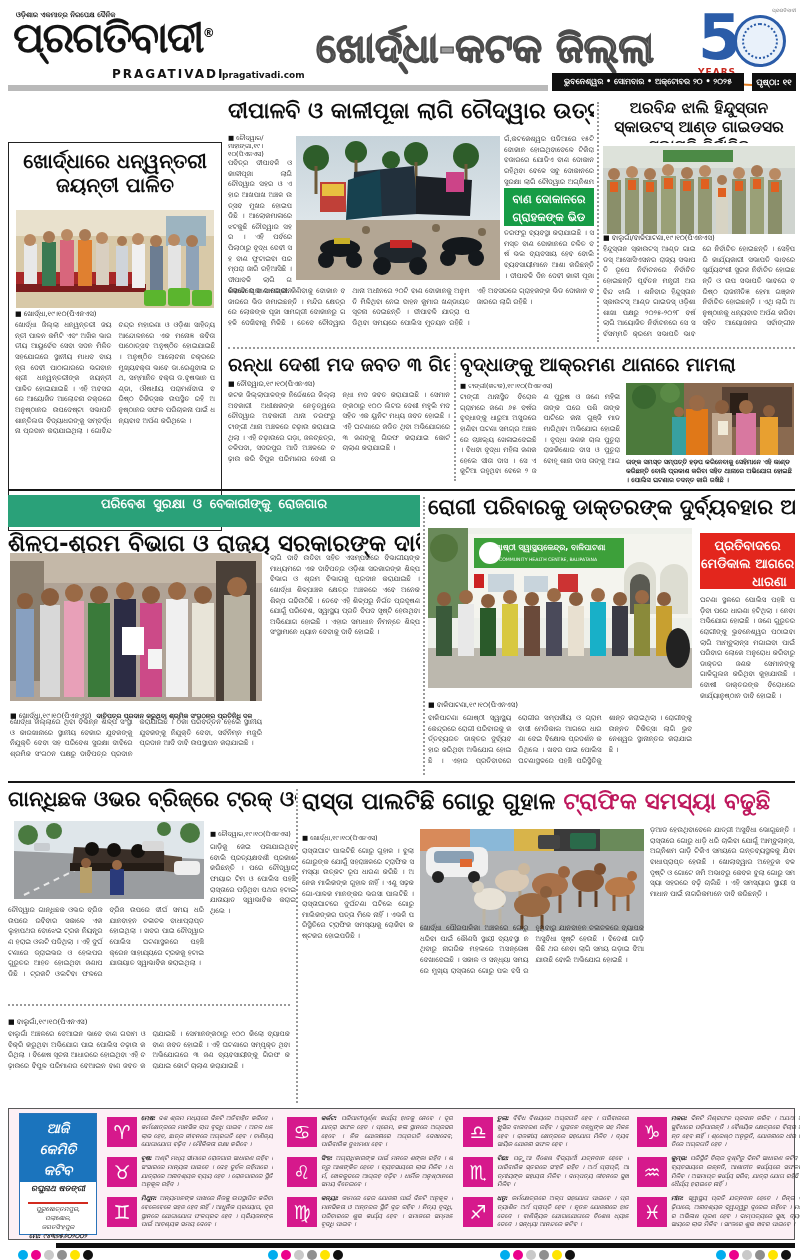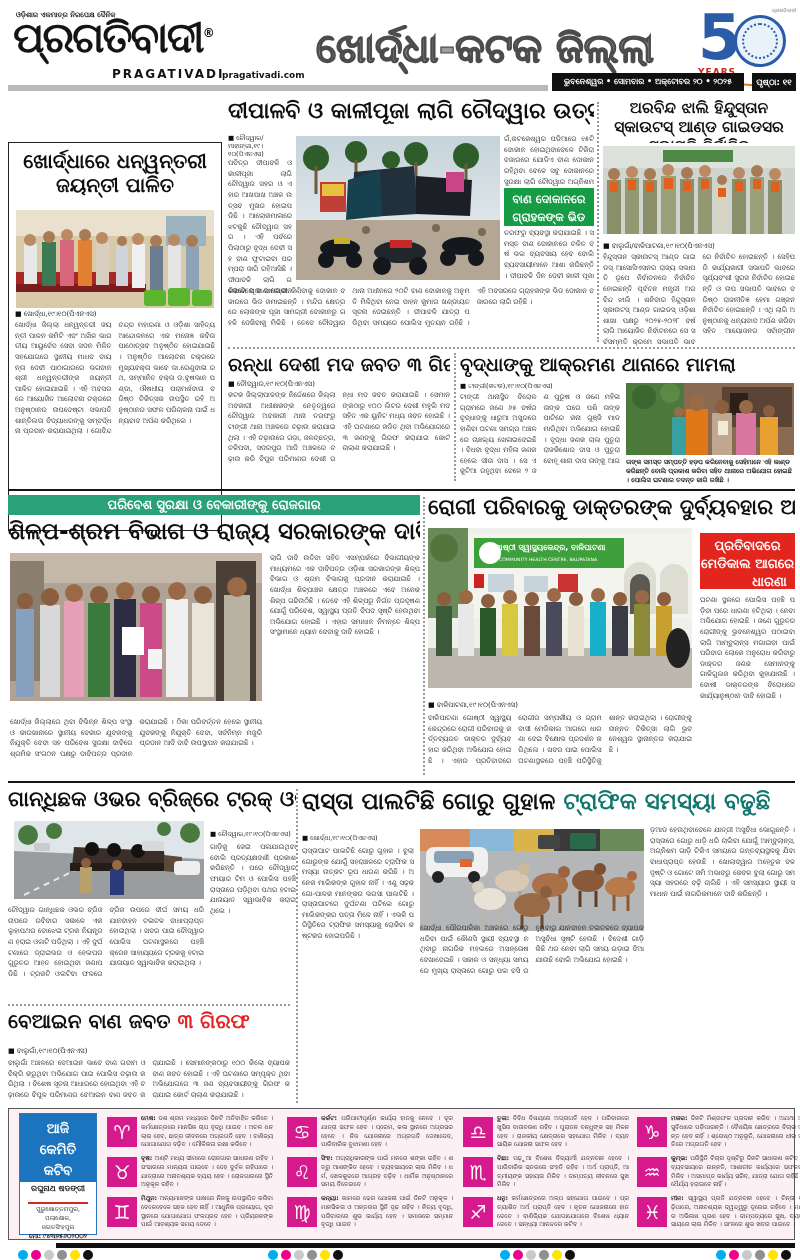--- a/index.html
+++ b/index.html
@@ -43,24 +43,24 @@
            font-size:8.5px;font-weight:bold;text-align:center;line-height:18px;overflow:hidden;}
   
   .a1{left:8px;top:99px;width:214px;height:389px;border:1.5px solid #222;box-sizing:border-box;margin-top:43px;}
   .kicker{background:#2aa179;color:#fff;font-size:13px;font-weight:800;text-align:center;
           line-height:20px;overflow:hidden;white-space:nowrap;}
   .greenbox{background:#179c46;color:#fff;font-weight:800;font-size:11.5px;text-align:center;
             line-height:1.55;padding-top:3px;box-sizing:border-box;overflow:hidden;}
   .redbox{background:#e3261d;color:#fff;font-weight:800;font-size:13px;text-align:center;
           line-height:1.4;padding-top:4px;box-sizing:border-box;overflow:hidden;}
   .red{color:#e42320;}
-  .rose{color:#0f766e;}
+  .rose{color:#be185d;}
   
   .zbox{left:8px;top:1108px;width:787px;height:132px;border:1px solid #5a5a5a;
-        background:#fcf0f5;box-sizing:border-box;}
+        background:#fcf0f5;box-sizing:border-box;font-style:italic;}
   .zleft{position:absolute;left:10px;top:4px;width:78px;height:122px;border:1px solid #2b74ba;
          background:#fff;box-sizing:border-box;}
   .zblue{background:#1b74bd;color:#fff;height:68px;text-align:center;font-weight:800;
          font-size:13.5px;line-height:1.55;padding-top:4px;box-sizing:border-box;}
   .zname{font-size:8px;font-weight:800;text-align:center;margin:2px 8px 0;
          border-bottom:2px solid #d22a1e;padding-bottom:8px;overflow:hidden;white-space:nowrap;}
   .zaddr{font-size:6.3px;text-align:center;line-height:1.45;overflow:hidden;}
   .zo-col{position:absolute;top:5px;width:166px;height:122px;overflow:hidden;}
   .zo-col + .zo-col{border-left:0;}
   .zo-item{display:flex;gap:4px;height:39px;overflow:hidden;margin-bottom:1px;}
@@ -238,21 +238,21 @@
           <circle cx="136" cy="27" r="6" fill="#b98a63"></circle>
           <rect x="132" y="35" width="8" height="10" fill="#e06020"></rect>
         <rect x="147" y="31" width="14" height="57" fill="#9aa077"></rect>
           <circle cx="154" cy="25" r="6" fill="#a87a55"></circle>
           <rect x="150" y="33" width="8" height="10" fill="#e06020"></rect>
         <rect x="165" y="34" width="14" height="54" fill="#8a8f6a"></rect>
           <circle cx="172" cy="28" r="6" fill="#b98a63"></circle>
           <rect x="168" y="36" width="8" height="10" fill="#e06020"></rect>
       </g>
     </svg>
-    <div class="byline" style="margin-top:8px;">■ ବାଲୁଗାଁ/ବାଳିପାଟଣା,୧୯।୧୦(ପିଏନଏସ)</div>
+    <div class="byline" style="margin-top:0;">■ ବାଲୁଗାଁ/ବାଳିପାଟଣା,୧୯।୧୦(ପିଏନଏସ)</div>
     <div class="bodytx cols2" style="height:96px;margin-top:2px;">ହିନ୍ଦୁସ୍ତାନ ସ୍କାଉଟସ୍ ଆଣ୍ଡ ଗାଇଡସ୍ ଆସୋସିଏସନର ରାଜ୍ୟ ସଭାପତି ରୂପେ ନିର୍ବାଚନରେ ନିର୍ବାଚିତ ହୋଇଛନ୍ତି ପୂର୍ବତନ ମନ୍ତ୍ରୀ ଅରବିନ୍ଦ ଝାଲି । ଶନିବାର ହିନ୍ଦୁସ୍ତାନ ସ୍କାଉଟସ୍ ଆଣ୍ଡ ଗାଇଡସ୍ ଓଡ଼ିଶା ଶାଖା ପକ୍ଷରୁ ୨୦୨୫-୨୦୨୮ ବର୍ଷ ଲାଗି ଆୟୋଜିତ ନିର୍ବାଚନରେ ସେ ସର୍ବସମ୍ମତି କ୍ରମେ ସଭାପତି ଭାବରେ ନିର୍ବାଚିତ ହୋଇଛନ୍ତି । ସେହିପରି କାର୍ଯ୍ୟକାରୀ ସଭାପତି ଭାବରେ ସୂର୍ଯ୍ୟବଂଶୀ ସୁରଜ ନିର୍ବାଚିତ ହୋଇଛନ୍ତି ଓ ଉପ ସଭାପତି ଭାବରେ ବରିଷ୍ଠ ରାଜନୀତିଜ୍ଞ ହେମା ଗଞ୍ଜନ ନିର୍ବାଚିତ ହୋଇଛନ୍ତି । ଏଥି ଲାଗି ଅନୁଷ୍ଠାନକୁ ଧନ୍ୟବାଦ ଅର୍ପଣ କରିବା ସହିତ ଆୟୋଜନର ସର୍ବାଙ୍ଗୀନ ବିକାଶ ଦିଗରେ କାର୍ଯ୍ୟ କରିବାକୁ ପ୍ରତିଶ୍ରୁତି ଦେଇଛନ୍ତି ।</div>
   </div>
 
   <div class="abs dot-h" style="left:228px;top:347px;width:567px;"></div>
 
   <div class="abs" style="left:228px;top:353px;width:222px;height:131px;">
     <div class="hl nowrap" style="font-size:19px;height:27px;">ରନ୍ଧା ଦେଶୀ ମଦ ଜବତ ୩ ଗିରଫ</div>
     <div class="byline">■ ଚୌଦ୍ୱାର,୧୯।୧୦(ପିଏନଏସ)</div>
     <div class="bodytx cols2" style="height:92px;margin-top:2px;">କଟକ ଜିଲ୍ଲାପାଳଙ୍କ ନିର୍ଦ୍ଦେଶରେ ଜିଲ୍ଲା ଅବକାରୀ ଅଧୀକ୍ଷକଙ୍କ ନେତୃତ୍ୱରେ ଚୌଦ୍ୱାର ଅବକାରୀ ଥାନା ତରଫରୁ ଟାଙ୍ଗୀ ଥାନା ଅଞ୍ଚଳରେ ଚଢ଼ାଉ କରାଯାଇଥିଲା । ଏହି ଚଢ଼ାଉରେ ଗଡ଼ା, ଜଳଚ୍ଛତ୍ର, ଚଳିପଦା, ସଦରପୁର ଆଦି ଅଞ୍ଚଳରେ ଚଢ଼ାଉ କରି ବିପୁଳ ପରିମାଣର ଦେଶୀ ରନ୍ଧା ମଦ ଜବତ କରାଯାଇଛି । ସେମାନଙ୍କଠାରୁ ୧୦୦ ଲିଟର ଦେଶୀ ମହୁଲି ମଦ ସହିତ ଏକ ୟୁନିଟ ମଧ୍ୟ ଜବତ ହୋଇଛି । ଏହି ଘଟଣାରେ ଜଡିତ ଥିବା ଅଭିଯୋଗରେ ୩ ଜଣଙ୍କୁ ଗିରଫ କରାଯାଇ କୋର୍ଟ ଚାଲାଣ କରାଯାଇଛି ।</div>
   </div>
@@ -285,21 +285,21 @@
           <circle cx="53" cy="29" r="5" fill="#9a6a46"></circle>
       </g>
       <rect x="92" y="38" width="10" height="14" fill="#f0ead8"></rect>
     </svg>
     <div class="abs caption" style="left:166px;top:105px;width:168px;height:26px;">ତାଙ୍କ ସମସ୍ତ ସମ୍ପତ୍ତି ହଡ଼ପ କରିନେବାକୁ ସେହିମାନେ ଏହି କାଣ୍ଡ କରିଛନ୍ତି ବୋଲି ପ୍ରକାଶ କରିବା ସହିତ ଥାନାରେ ଅଭିଯୋଗ ହୋଇଛି । ପୋଲିସ ଘଟଣାର ତଦନ୍ତ ଜାରି ରଖିଛି ।</div>
   </div>
 
   <div class="abs rule" style="left:8px;top:489px;width:787px;height:2px;"></div>
 
   <div class="abs" style="left:8px;top:495px;width:412px;height:282px;">
-    <div class="kicker" style="width:412px;height:20px;">ପରିବେଶ ସୁରକ୍ଷା ଓ ବେକାରୀଙ୍କୁ ରୋଜଗାର</div>
+    <div class="kicker" style="width:412px;height:32px;font-family:Liberation Mono, monospace;">ପରିବେଶ ସୁରକ୍ଷା ଓ ବେକାରୀଙ୍କୁ ରୋଜଗାର</div>
     <div class="hl nowrap center" style="font-size:23px;height:32px;margin-top:2px;">ଶିଳ୍ପ-ଶ୍ରମ ବିଭାଗ ଓ ରାଜ୍ୟ ସରକାରଙ୍କ ଦାବିପତ୍ର</div>
     <svg class="abs" style="left:2px;top:58px;" width="252" height="148" viewBox="0 0 252 148">
       <rect width="252" height="148" fill="#b0a396"></rect>
         <rect width="252" height="30" fill="#c4b8a8"></rect>
       <rect x="206" y="8" width="40" height="140" fill="#4a4038"></rect>
         <rect x="0" y="8" width="34" height="120" fill="#8a7e6e"></rect>
       <g>
         <rect x="30" y="52" width="20" height="92" fill="#d8d8d8"></rect>
           <circle cx="40" cy="44" r="9" fill="#8a5e3e"></circle>
         <rect x="54" y="48" width="20" height="96" fill="#e8a0b8"></rect>
@@ -315,20 +315,24 @@
         <rect x="182" y="50" width="22" height="94" fill="#e8e4d8"></rect>
           <circle cx="193" cy="42" r="9" fill="#8a5e3e"></circle>
         <rect x="214" y="42" width="26" height="106" fill="#b8b2a2"></rect>
           <circle cx="227" cy="34" r="10" fill="#9a6a46"></circle>
         <rect x="6" y="56" width="18" height="88" fill="#88a0c0"></rect>
           <circle cx="15" cy="48" r="8" fill="#8a5e3e"></circle>
       </g>
       <rect x="112" y="74" width="22" height="28" fill="#ffffff"></rect>
         <rect x="138" y="96" width="14" height="20" fill="#f4f4f4"></rect>
     </svg>
+    <div class="abs" style="left:2px;top:208px;width:252px;">
+      <span class="byline">■ ଖୋର୍ଦ୍ଧା,୧୯।୧୦(ପିଏନଏସ)</span>
+      <span class="caption">ଦାବିପତ୍ର ପ୍ରଦାନ କରୁଥିବା ଶ୍ରମିକ ସଂଗଠନର ପ୍ରତିନିଧି ଦଳ</span>
+    </div>
     <div class="abs bodytx" style="left:262px;top:58px;width:150px;height:218px;">ଲାଗି ଦାବି ଉତିବା ସହିତ ଏସମ୍ପର୍କରେ ବିଭାଗୀୟଙ୍କ ମାଧ୍ୟମରେ ଏକ ଦାବିପତ୍ର ଓଡ଼ିଶା ସରକାରଙ୍କ ଶିଳ୍ପ ବିଭାଗ ଓ ଶ୍ରମ ବିଭାଗକୁ ପ୍ରଦାନ କରାଯାଇଛି । ଖୋର୍ଦ୍ଧା ଶିଳ୍ପାଞ୍ଚଳ କ୍ଷେତ୍ର ଅଞ୍ଚଳରେ ଏବେ ଅନେକ ଶିଳ୍ପ ଗଢିଉଠିଛି । ତେବେ ଏହି ଶିଳ୍ପରୁ ନିର୍ଗତ ପ୍ରଦୂଷଣ ଯୋଗୁଁ ପରିବେଶ, ସ୍ୱାସ୍ଥ୍ୟ ପ୍ରତି ବିପଦ ସୃଷ୍ଟି ହେଉଥିବା ଅଭିଯୋଗ ହୋଇଛି । ଏହାର ସମାଧାନ ନିମନ୍ତେ ଶିଳ୍ପସଂସ୍ଥାମାନେ ଧ୍ୟାନ ଦେବାକୁ ଦାବି ହୋଇଛି ।</div>
     <div class="abs bodytx cols2" style="left:2px;top:222px;width:252px;height:56px;">ଖୋର୍ଦ୍ଧା ଜିଲ୍ଲାରେ ଥିବା ବିଭିନ୍ନ ଶିଳ୍ପ ସଂସ୍ଥା ଓ କାରଖାନାରେ ସ୍ଥାନୀୟ ବେକାର ଯୁବକଙ୍କୁ ନିଯୁକ୍ତି ଦେବା ସହ ପରିବେଶ ସୁରକ୍ଷା ଦାବିରେ ଶ୍ରମିକ ସଂଗଠନ ପକ୍ଷରୁ ଦାବିପତ୍ର ପ୍ରଦାନ କରାଯାଇଛି । ଠିକା ପରିବର୍ତ୍ତନ ହେଲେ ସ୍ଥାନୀୟ ଯୁବକଙ୍କୁ ନିଯୁକ୍ତି ଦେବା, ସର୍ବନିମ୍ନ ମଜୁରି ପ୍ରଦାନ ଆଦି ଦାବି ଉପସ୍ଥାପନ କରାଯାଇଛି ।</div>
   </div>
 
   <div class="abs dot-v" style="left:423px;top:497px;height:278px;"></div>
 
   <div class="abs" style="left:428px;top:495px;width:367px;height:282px;">
     <div class="hl nowrap" style="font-size:21px;height:30px;">ରୋଗୀ ପରିବାରକୁ ଡାକ୍ତରଙ୍କ ଦୁର୍ବ୍ୟବହାର ଅଭିଯୋଗ</div>
     <svg class="abs" style="left:0;top:33px;" width="264" height="160" viewBox="0 0 264 160">
       <rect width="264" height="160" fill="#eef0ea"></rect>
@@ -475,23 +479,20 @@
           <line x1="122" y1="86" x2="122" y2="100" stroke="#6e4a2c" stroke-width="3"></line>
       </g>
     </svg>
     <div class="abs bodytx" style="left:348px;top:38px;width:145px;height:278px;">ଡ଼ଆଡ ହେଉଥିବାବେଳେ ଯାତ୍ରୀ ଅସୁବିଧା ଭୋଗୁଛନ୍ତି । ରାସ୍ତାରେ ଗୋରୁ ଧାଡ଼ି ଧରି ଚାଲିବା ଯୋଗୁଁ ଆମ୍ବୁଲାନ୍ସ, ଅଗ୍ନିଶମ ଗାଡ଼ି ଟିକିଏ ସମୟରେ ଗନ୍ତବ୍ୟସ୍ଥଳକୁ ଯିବା ବାଧାପ୍ରାପ୍ତ ହେଉଛି । ଖୋଲାଦ୍ୱାର ଅହେତୁକ ବଳଦୃଷ୍ଟି ଓ ଗୋଟେ ଜମି ଅଭାବରୁ କେବଳ ବୁଲା ଗୋରୁ ସମସ୍ୟା ସହରରେ ବଢ଼ି ଚାଲିଛି । ଏହି ସମସ୍ୟାର ସ୍ଥାୟୀ ସମାଧାନ ପାଇଁ ନାଗରିକମାନେ ଦାବି କରିଛନ୍ତି ।</div>
     <div class="abs bodytx cols2" style="left:118px;top:136px;width:224px;height:166px;">ଖୋର୍ଦ୍ଧା ପୌରପାଳିକା ଅଞ୍ଚଳରେ ଗୋରୁ ଧରିବା ପାଇଁ କୌଣସି ସ୍ଥାୟୀ ବ୍ୟବସ୍ଥା ନଥିବାରୁ ନାଗରିକ ମହଲରେ ଅସନ୍ତୋଷ ଦେଖାଦେଇଛି । ସକାଳ ଓ ସନ୍ଧ୍ୟା ସମୟରେ ମୁଖ୍ୟ ରାସ୍ତାରେ ଗୋରୁ ପଲ ବସି ରହୁଥିବାରୁ ଯାନବାହନ ଚଳାଚଳରେ ବ୍ୟାପକ ଅସୁବିଧା ସୃଷ୍ଟି ହେଉଛି । ବିଦେଶୀ ଗାଡ଼ି କିଛି ଥର ନେବା ଲାଗି ସମୟ ଗଡ଼ାଇ ଦିଆଯାଉଛି ବୋଲି ଅଭିଯୋଗ ହୋଇଛି ।</div>
   </div>
 
   <div class="abs dot-h" style="left:8px;top:1004px;width:282px;"></div>
 
   <div class="abs" style="left:8px;top:1009px;width:282px;height:96px;">
-    <div class="hl nowrap" style="font-size:20px;height:29px;">
-      <span>ବେଆଇନ ବାଣ ଜବତ </span><span class="red">୩ ଗିରଫ</span>
-    </div>
     <span class="byline">■ ବାଲୁଗାଁ,୧୯।୧୦(ପିଏନଏସ)</span>
     <div class="bodytx cols2" style="height:56px;margin-top:1px;">ବାଲୁଗାଁ ଅଞ୍ଚଳରେ ବେଆଇନ ଭାବେ ବାଣ ଗଦାମ ଓ ବିକ୍ରି କରୁଥିବା ଅଭିଯୋଗ ପାଇ ପୋଲିସ ଚଢ଼ାଉ କରିଥିଲା । ବିଶେଷ ସୂଚନା ଆଧାରରେ ହୋଇଥିବା ଏହି ଚଢ଼ାଉରେ ବିପୁଳ ପରିମାଣର ବେଆଇନ ବାଣ ଜବତ କରାଯାଇଛି । ସେମାନଙ୍କଠାରୁ ୧୦୦ କିଲୋ ବ୍ୟାପକ ବାଣ ଜବତ ହୋଇଛି । ଏହି ଘଟଣାରେ ସମ୍ପୃକ୍ତ ଥିବା ଅଭିଯୋଗରେ ୩ ଜଣ ବ୍ୟବସାୟୀଙ୍କୁ ଗିରଫ କରାଯାଇ କୋର୍ଟ ଚାଲାଣ କରାଯାଇଛି ।</div>
   </div>
 
   <div class="abs zbox">
     <div class="zleft">
       <div class="zblue">
         <span style="display:block;">ଆଜି</span>
         <span style="display:block;">କେମିତି</span>
         <span style="display:block;">କଟିବ</span>

